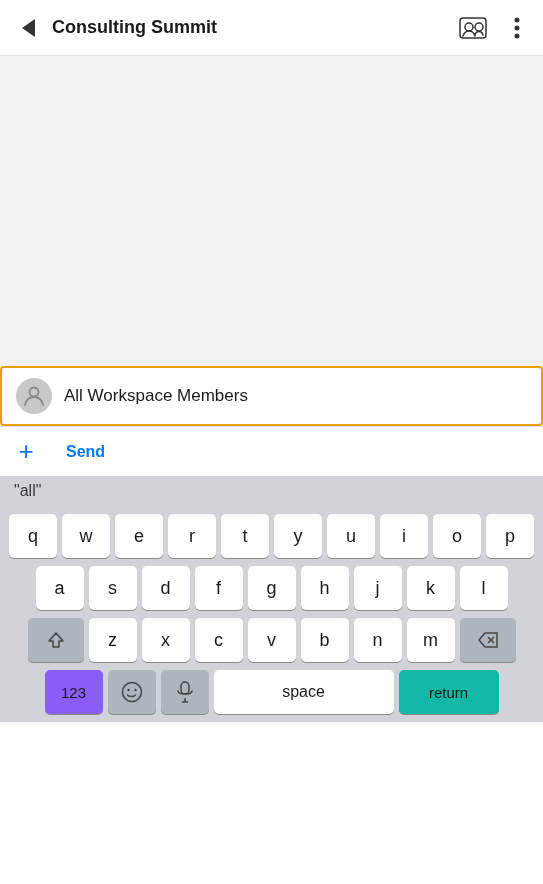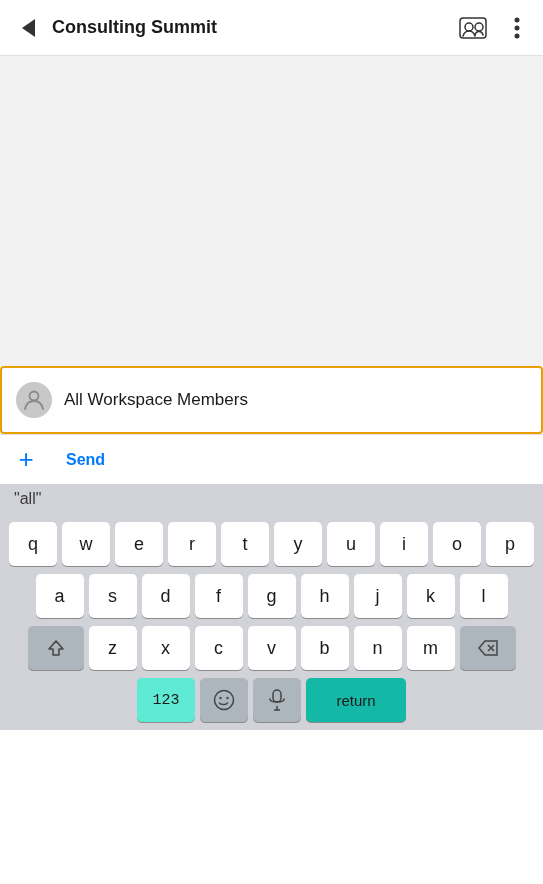--- a/index.html
+++ b/index.html
@@ -67,21 +67,21 @@
     }
 
     
     .mention-suggestion {
       background: #fff;
       border: 2px solid #e8a000;
       border-radius: 4px;
       display: flex;
       align-items: center;
       padding: 10px 14px;
-      height: 68px;
+      height: 60px;
     }
     .mention-avatar {
       width: 36px;
       height: 36px;
       border-radius: 50%;
       background: #c8c8c8;
       display: flex;
       align-items: center;
       justify-content: center;
       margin-right: 12px;
@@ -186,25 +186,24 @@
       background: #adb5bd;
       min-width: 52px;
       max-width: 56px;
     }
     .key-delete {
       background: #adb5bd;
       min-width: 52px;
       max-width: 56px;
     }
     .key-numbers {
-      background: #5eead4;
+      background: #8b5cf6;
       min-width: 52px;
       max-width: 58px;
       font-size: 15px;
-      font-family: Liberation Mono, monospace;
     }
     .key-emoji {
       background: #adb5bd;
       min-width: 44px;
       max-width: 48px;
     }
     .key-mic {
       background: #adb5bd;
       min-width: 44px;
       max-width: 48px;
@@ -345,17 +344,20 @@
       </svg>
     </div>
     <div class="key key-mic key-dark">
       <svg width="16" height="22" viewBox="0 0 16 22" fill="none">
         <rect x="4" y="1" width="8" height="12" rx="4" stroke="#444" stroke-width="1.5" fill="none"></rect>
         <path d="M1 10c0 4 14 4 14 0" stroke="#444" stroke-width="1.5" stroke-linecap="round" fill="none"></path>
         <line x1="8" y1="17" x2="8" y2="21" stroke="#444" stroke-width="1.5"></line>
         <line x1="5" y1="21" x2="11" y2="21" stroke="#444" stroke-width="1.5"></line>
       </svg>
     </div>
+    <div class="key key-space">
+      <span>space</span>
+    </div>
     <div class="key key-return key-dark">
       <span>return</span>
     </div>
   </div>
 </div>
 
 </body></html>

